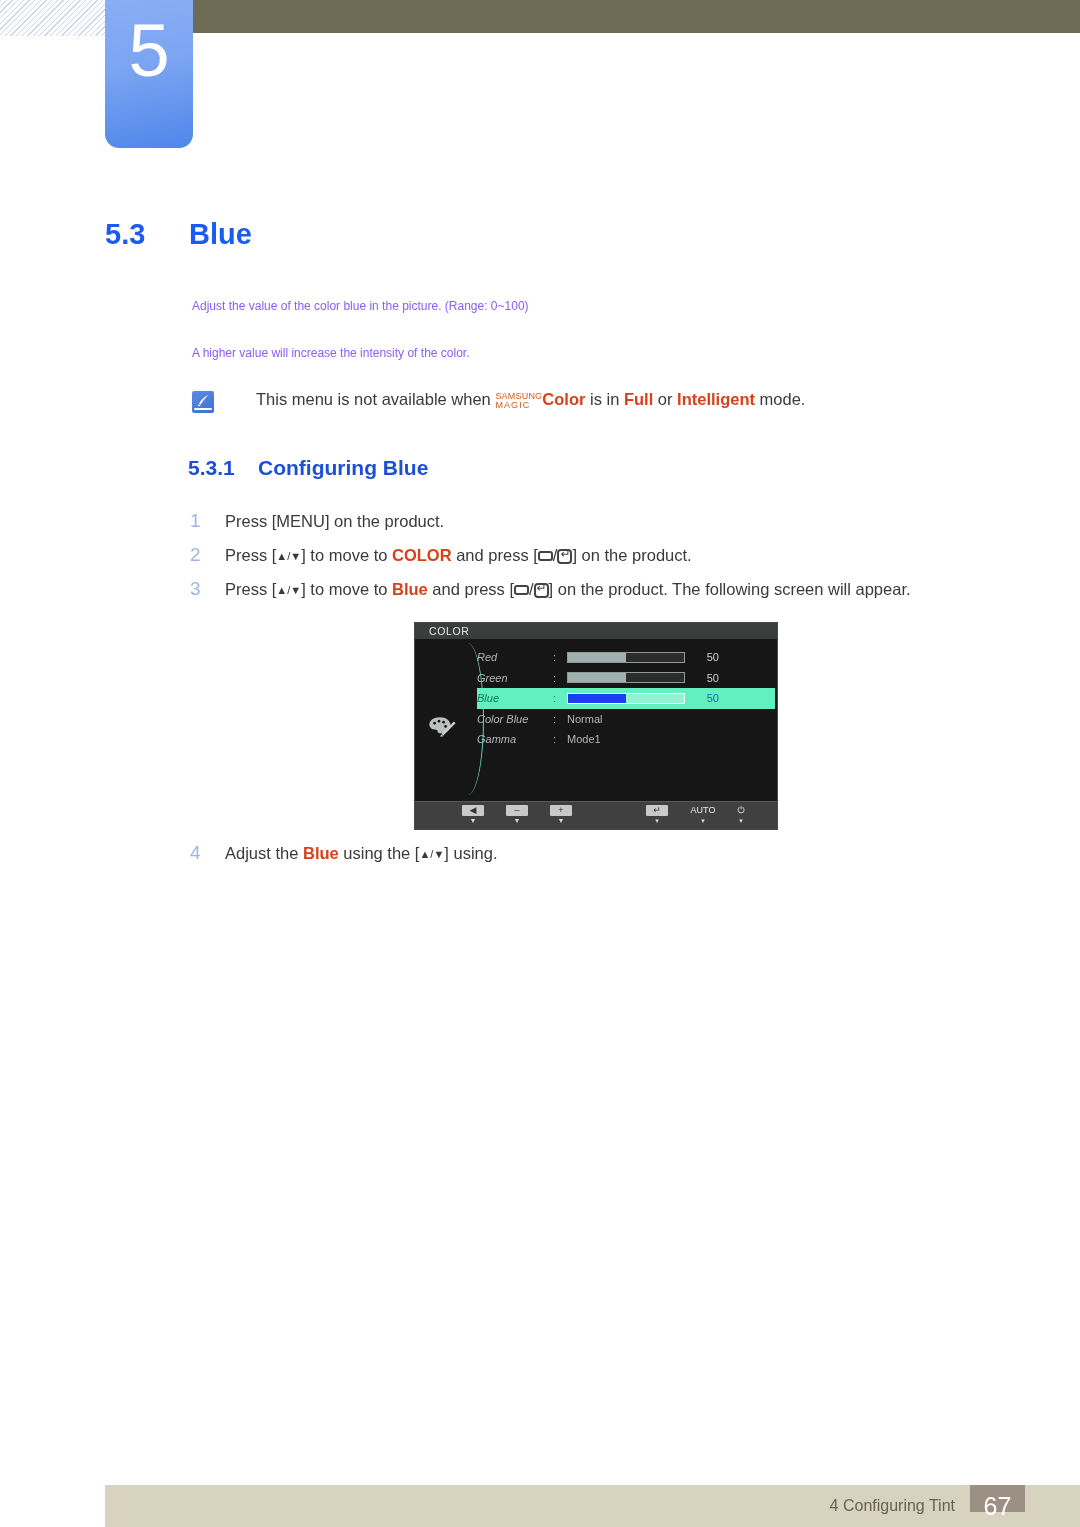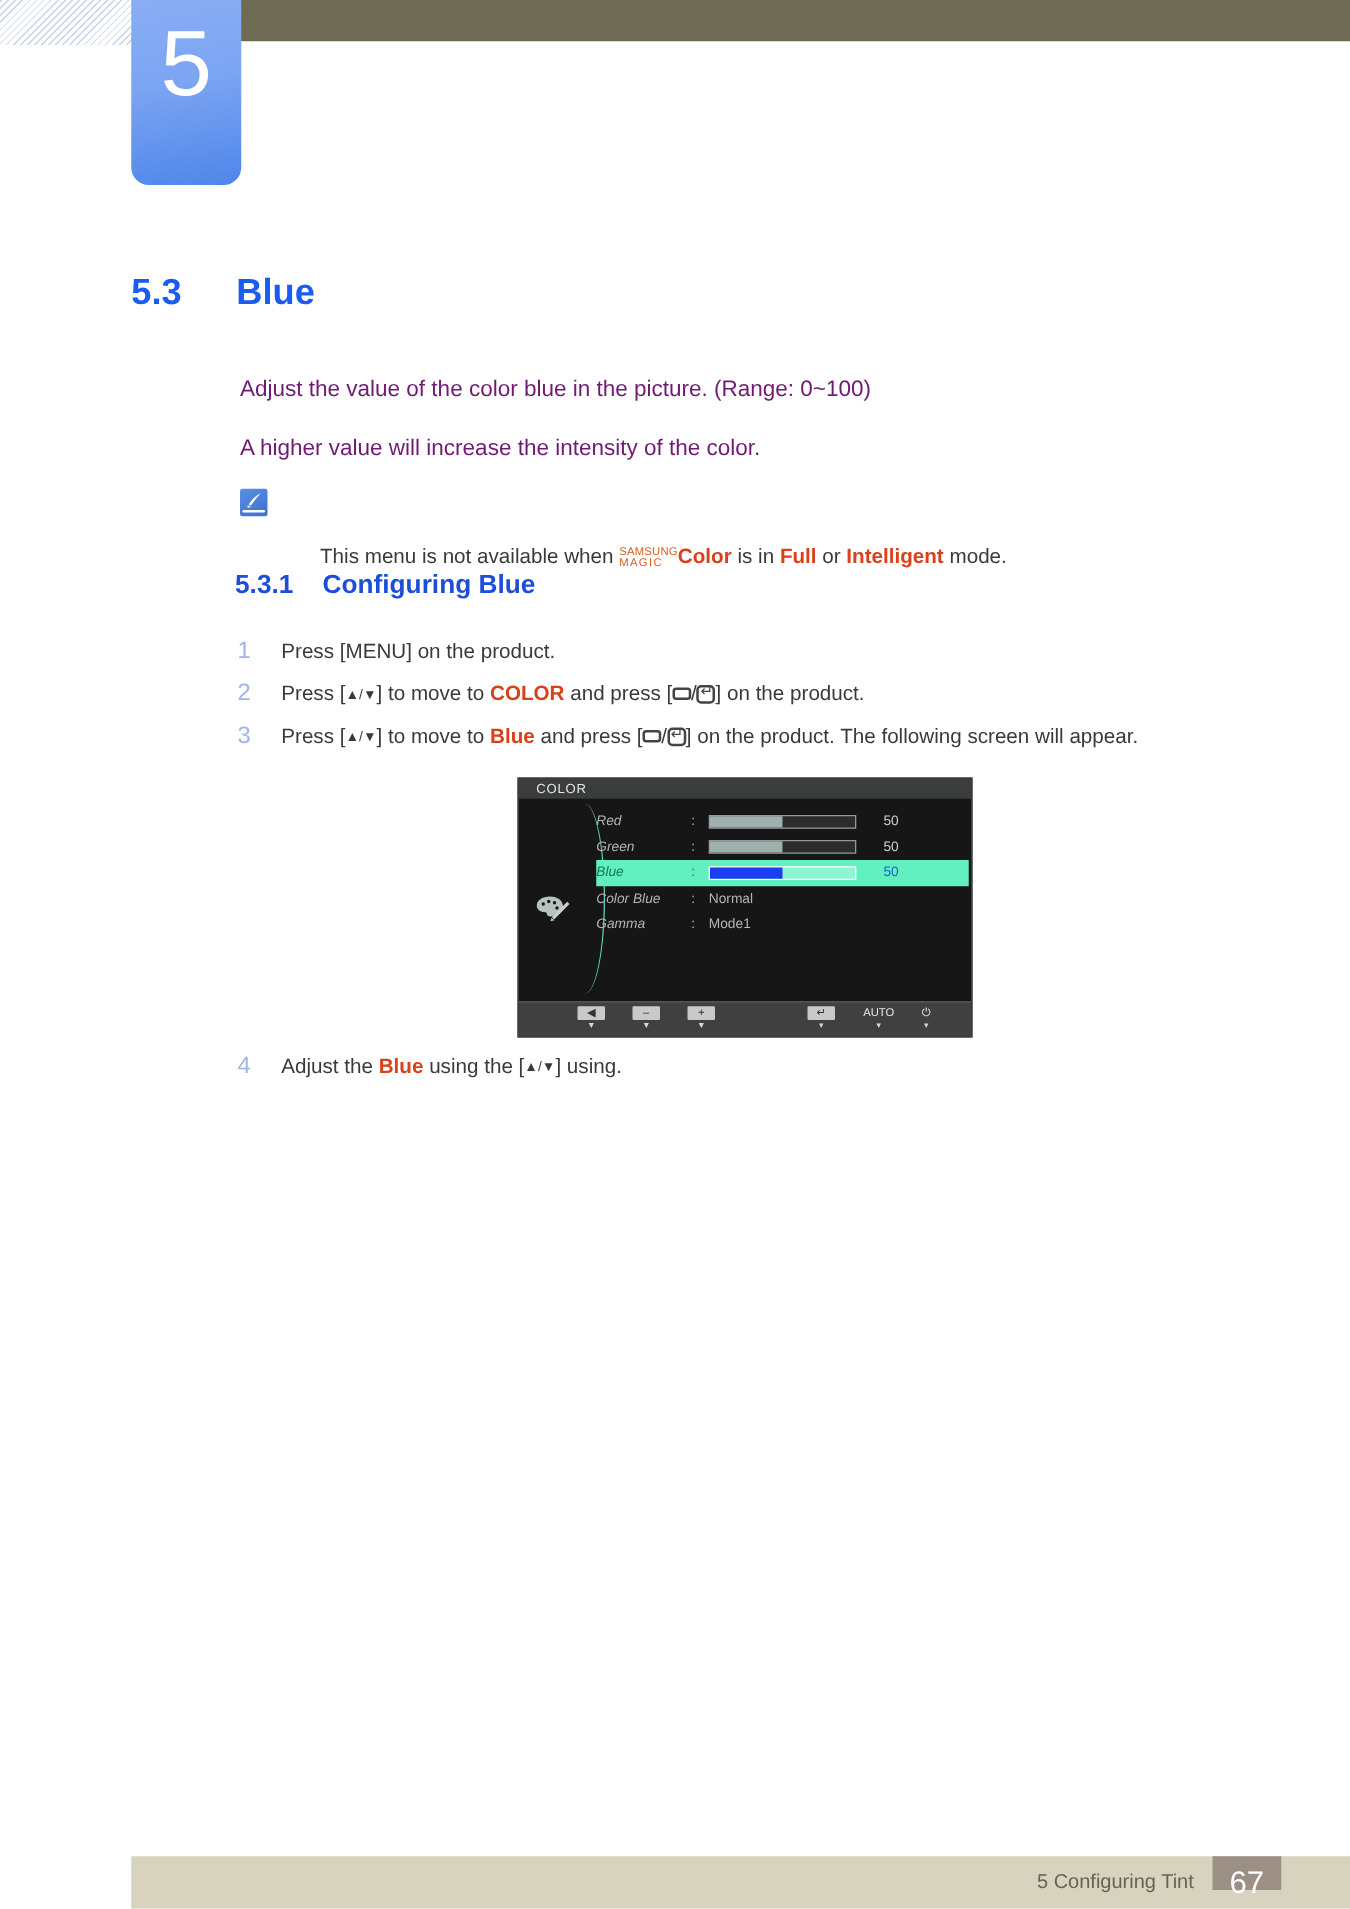--- a/index.html
+++ b/index.html
@@ -74,22 +74,22 @@
     font-size: 29px;
     font-weight: bold;
     color: #1a5cf0;
   }
   .section-heading .num { display: inline-block; width: 84px; }
 
   
   .para {
     position: absolute;
     left: 192px;
-    font-size: 18px;
-    color: #701a75;
+    font-size: 12px;
+    color: #8b5cf6;
     line-height: 1.45;
   }
   #para1 { top: 298px; }
   #para2 { top: 345px; }
 
   
   #note {
     position: absolute;
     left: 192px;
     top: 390px;
@@ -115,21 +115,20 @@
     left: 2px; bottom: 3px;
     width: 18px; height: 2px;
     background: #ffffff;
     border-radius: 1px;
   }
   .note-text {
     margin-left: 42px;
     font-size: 16.5px;
     color: #3a3a3a;
     white-space: nowrap;
-    margin-top: 46px;
   }
   .magic {
     display: inline-block;
     vertical-align: -3px;
     font-size: 9px;
     line-height: 9.5px;
     color: #d85a16;
     letter-spacing: 0.2px;
     text-align: left;
     font-family: "Liberation Sans", sans-serif;
@@ -490,15 +489,15 @@
       <span class="cap">▾</span>
     </div>
   </div>
 </div>
 
 <div class="step" id="step4">
   <span class="snum">4</span><span>Adjust the </span><span class="orange">Blue</span><span> using the [</span><span class="arrows">▲/▼</span><span>] using.</span>
 </div>
 
 <div id="footer">
-  <div class="footer-text">5 Configuring Tint</div>
+  <div class="footer-text">4 Configuring Tint</div>
   <div class="page-badge">67</div>
 </div>
 
 </body></html>

